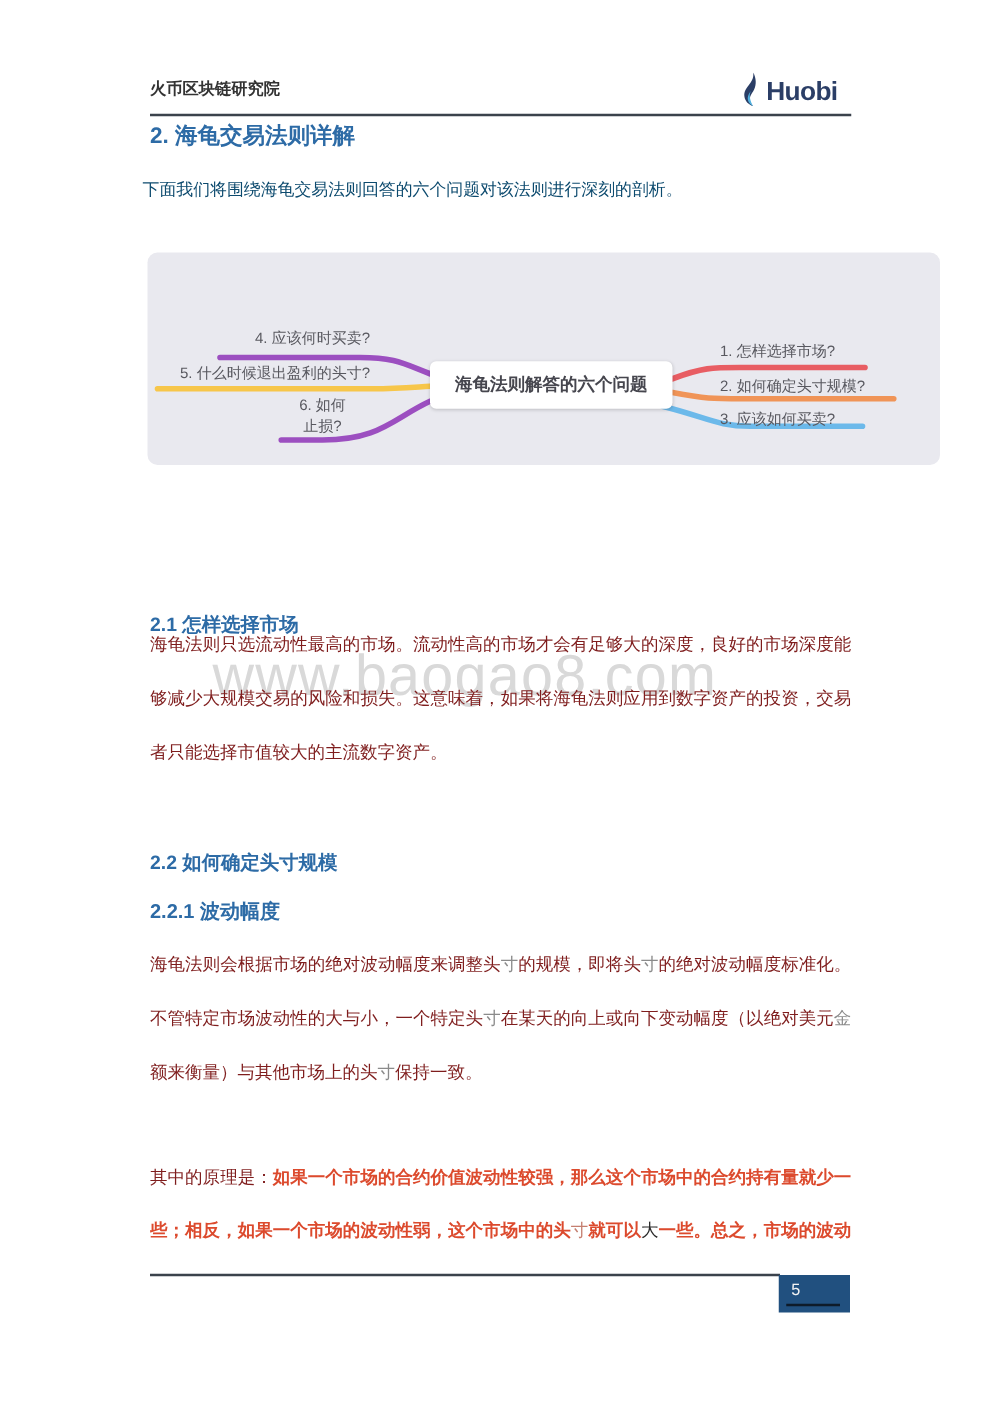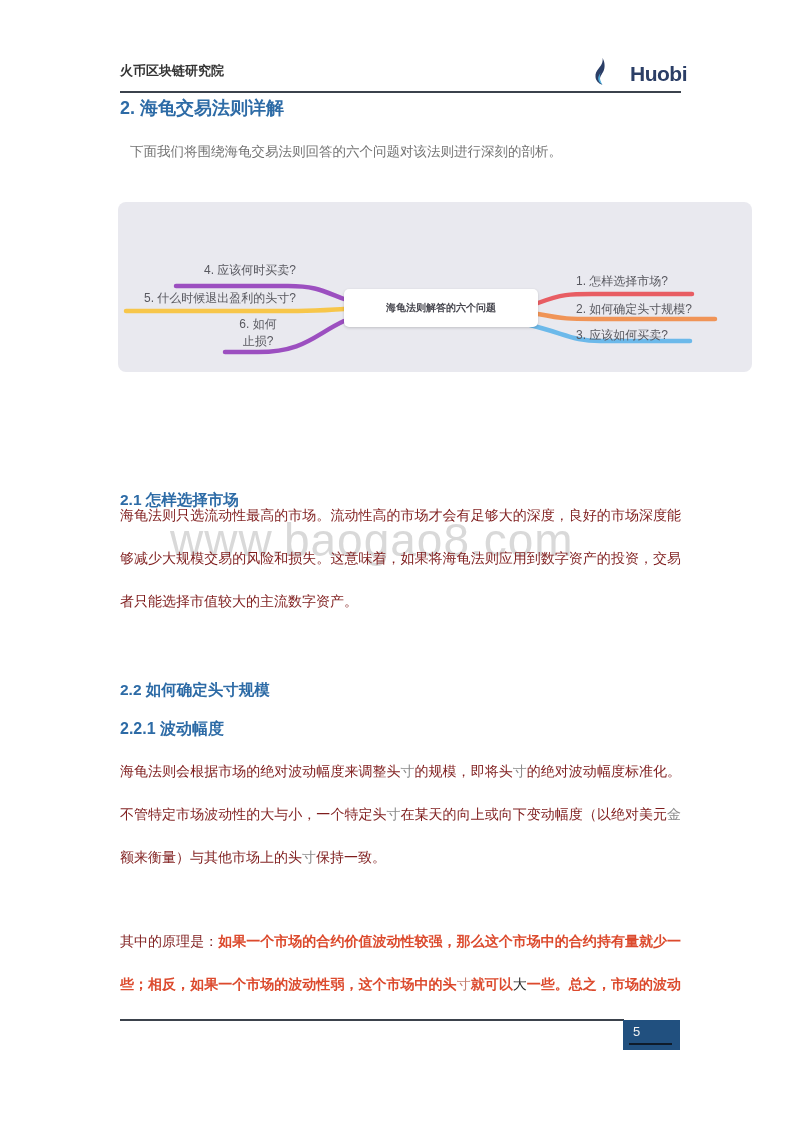--- a/index.html
+++ b/index.html
@@ -9,39 +9,39 @@
     overflow:hidden;
   }
   .abs{position:absolute;}
   
   #watermark{
     left:170px;top:513px;font-size:46px;color:#d9d9d9;letter-spacing:1px;
     z-index:0;white-space:nowrap;
   }
   
   #header-left{left:120px;top:62px;font-size:13px;font-weight:bold;color:#333333;}
-  #logo{left:591px;top:58px;display:flex;align-items:center;gap:20px;}
+  #logo{left:591px;top:58px;display:flex;align-items:center;gap:3px;}
   #logo .wordmark{font-size:21px;font-weight:bold;color:#2b3e66;letter-spacing:-0.5px;}
   #header-rule{left:120px;top:91px;width:561px;height:2px;background:#3b424c;}
   
   .h-blue{color:#2d6ba6;font-weight:bold;}
   #page-title{left:120px;top:96px;font-size:18px;}
-  #intro{left:130px;top:143px;font-size:13.5px;color:#737373;}
+  #intro{left:114px;top:143px;font-size:13.5px;color:#0c4a6e;}
   #h21{left:120px;top:462px;font-size:15.5px;margin-top:28px;}
   #h22{left:120px;top:680px;font-size:15.5px;}
   #h221{left:120px;top:719px;font-size:16px;}
   
   #mindmap{left:118px;top:202px;width:634px;height:170px;background:#e9e9ef;border-radius:8px;}
   #mindmap svg{position:absolute;left:0;top:0;}
   .mm-label{position:absolute;font-size:12px;color:#58585f;white-space:nowrap;}
   #mm-center{
     position:absolute;left:226px;top:87px;width:194px;height:38px;
     background:#ffffff;border-radius:5px;box-shadow:0 1px 3px rgba(0,0,0,0.18);
     display:flex;align-items:center;justify-content:center;
-    font-size:10px;font-weight:600;color:#46464e;white-space:nowrap;
+    font-size:14px;font-weight:600;color:#46464e;white-space:nowrap;
   }
   
   .textblock{left:120px;width:561px;}
   .bline{height:43px;line-height:43px;font-size:14px;white-space:nowrap;}
   .jline{white-space:normal;text-align:justify;text-align-last:justify;overflow:hidden;}
   .seg-p{color:#7f1d1d;}
   .seg-lt{color:#8b8b8b;}
   .seg-r{color:#dc4a2d;font-weight:bold;}
   .seg-rl{color:#c57f70;font-weight:normal;}
   .seg-d{color:#2a2a2a;font-weight:normal;}

